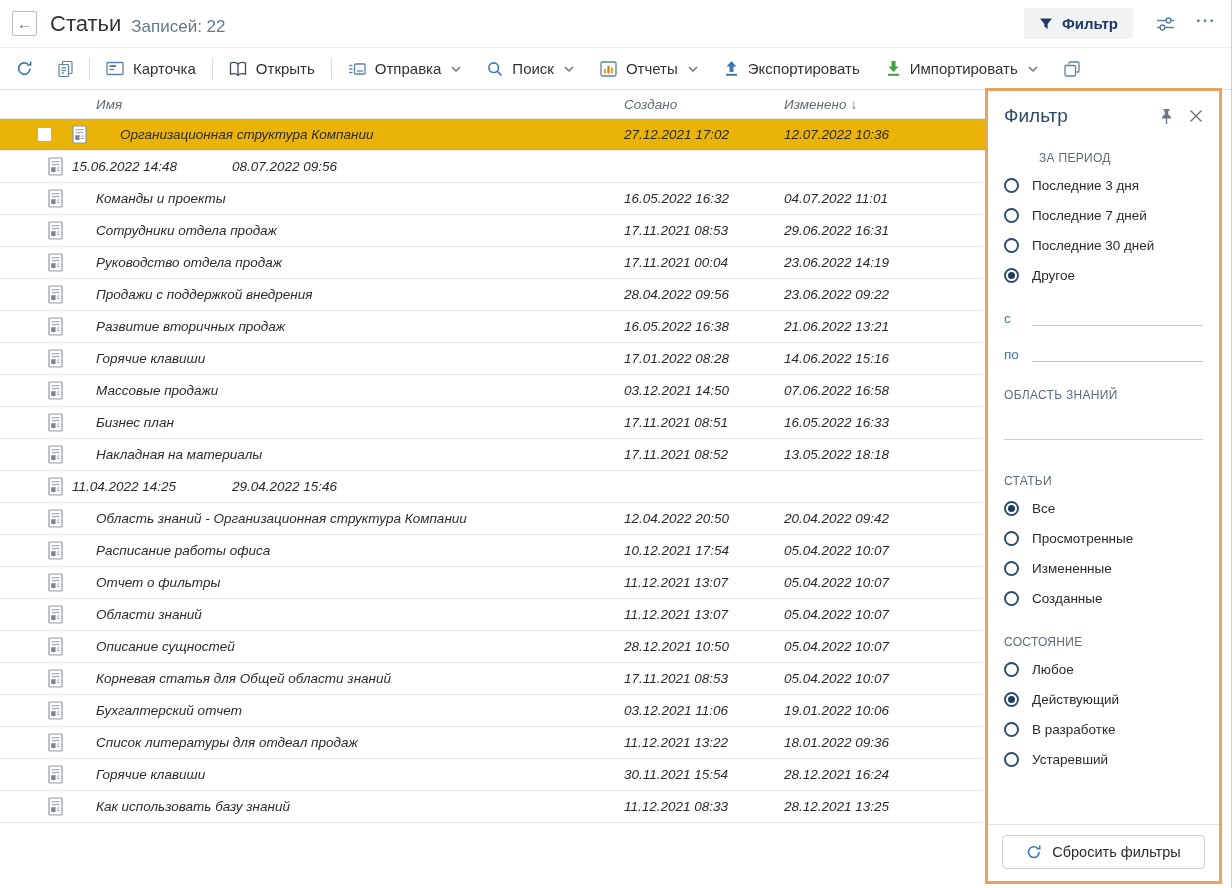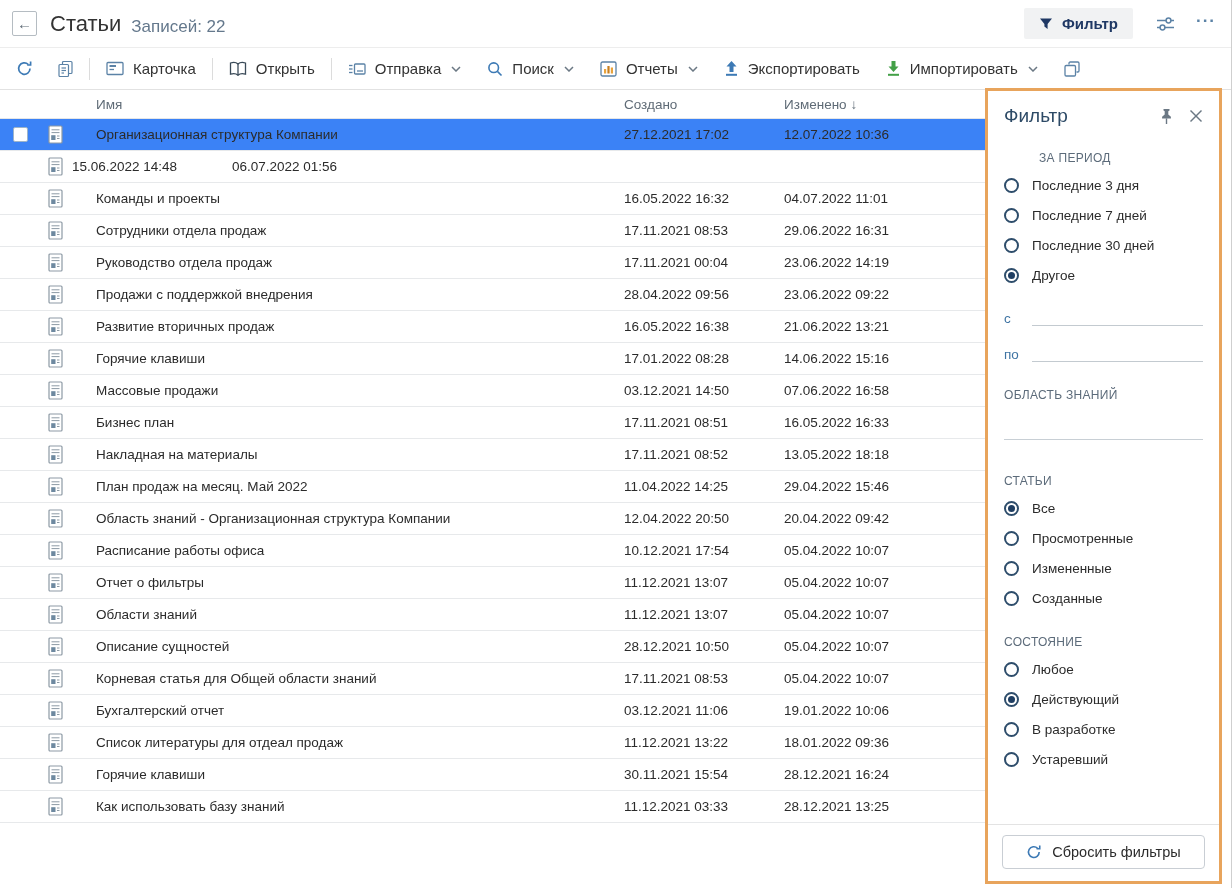--- a/index.html
+++ b/index.html
@@ -21,30 +21,30 @@
   .more-btn { margin-left:20px; color:#5b82a6; font-size:17px; font-weight:bold; letter-spacing:1px; cursor:pointer; line-height:1; padding-bottom:6px; }
 
   
   .toolbar { height:42px; display:flex; align-items:center; padding:0 4px; border-bottom:1px solid #e2e2e2; }
   .tool-item { display:flex; align-items:center; gap:9px; padding:0 13px; height:100%; font-size:15px; color:#333; cursor:pointer; white-space:nowrap; }
   .tool-item.icon-only { padding:0 12px; }
   .tool-sep { width:1px; height:22px; background:#dcdcdc; margin:0 3px; }
   .chev { margin-left:1px; display:flex; }
 
   
-  .table-area { width:1069px; }
+  .table-area { width:1069px;font-style:italic; }
   .thead { display:flex; align-items:center; height:29px; border-bottom:1px solid #e4e6e8; color:#5f6b76; font-size:13.5px; }
   .c-check { width:38px; flex:none; display:flex; align-items:center; }
   .c-icon  { width:34px; flex:none; display:flex; align-items:center; justify-content:center; }
   .c-name  { flex:1; padding-left:24px; overflow:hidden; white-space:nowrap; text-overflow:ellipsis; }
   .c-created { width:160px; flex:none; }
   .c-mod   { width:285px; flex:none; }
   .sort-arrow { color:#5f6b76; margin-left:4px; }
   .trow { display:flex; align-items:center; height:32px; border-bottom:1px solid #e7e9eb; font-size:13.5px; cursor:pointer; }
-  .trow.selected { background:#3b82f6; }
+  .trow.selected { background:#eab308;padding-left:24px; }
   .checkbox { display:none; width:15px; height:15px; border:1px solid #9db4c9; border-radius:2px; background:#fff; margin-left:13px; }
   .trow.selected .checkbox { display:block; }
 
   
   .filter-panel { position:absolute; left:985px; top:88px; width:237px; height:796px; background:#fff; border:3px solid #e8a45c; z-index:5; padding:14px 16px 0; }
   .fp-head { display:flex; align-items:center; }
   .fp-title { font-size:19px; color:#2d4a66; flex:1; }
   .fp-icon-btn { margin-left:15px; cursor:pointer; display:flex; }
   .fp-label { font-size:12px; color:#5c6b7a; letter-spacing:.3px; margin-top:20px; margin-bottom:5px; }
   .fp-label.first { margin-top:24px;margin-left:35px; }
@@ -249,21 +249,21 @@
               <rect x="1" y="1" width="13" height="17" rx="1" fill="#fff" stroke="#8d9aa5" stroke-width="1.2"></rect>
               <line x1="3.5" y1="4.8" x2="11.5" y2="4.8" stroke="#8d9aa5"></line>
               <line x1="3.5" y1="7.6" x2="11.5" y2="7.6" stroke="#8d9aa5"></line>
               <line x1="9" y1="11" x2="11.5" y2="11" stroke="#8d9aa5"></line>
               <line x1="9" y1="13.5" x2="11.5" y2="13.5" stroke="#8d9aa5"></line>
               <rect x="3.2" y="10.2" width="4.3" height="4.8" fill="#6e89a0"></rect>
             </svg>
           </span>
     </div>
     <div class="c-created">15.06.2022 14:48</div>
-    <div class="c-mod">06.07.2022 01:56</div>
+    <div class="c-mod">08.07.2022 09:56</div>
   </div>
       <div class="trow">
     <div class="c-check"></div>
     <div class="c-icon">
       <span style="display:flex">
             <svg width="15" height="19" viewBox="0 0 15 19">
               <rect x="1" y="1" width="13" height="17" rx="1" fill="#fff" stroke="#8d9aa5" stroke-width="1.2"></rect>
               <line x1="3.5" y1="4.8" x2="11.5" y2="4.8" stroke="#8d9aa5"></line>
               <line x1="3.5" y1="7.6" x2="11.5" y2="7.6" stroke="#8d9aa5"></line>
               <line x1="9" y1="11" x2="11.5" y2="11" stroke="#8d9aa5"></line>
@@ -427,21 +427,20 @@
             <svg width="15" height="19" viewBox="0 0 15 19">
               <rect x="1" y="1" width="13" height="17" rx="1" fill="#fff" stroke="#8d9aa5" stroke-width="1.2"></rect>
               <line x1="3.5" y1="4.8" x2="11.5" y2="4.8" stroke="#8d9aa5"></line>
               <line x1="3.5" y1="7.6" x2="11.5" y2="7.6" stroke="#8d9aa5"></line>
               <line x1="9" y1="11" x2="11.5" y2="11" stroke="#8d9aa5"></line>
               <line x1="9" y1="13.5" x2="11.5" y2="13.5" stroke="#8d9aa5"></line>
               <rect x="3.2" y="10.2" width="4.3" height="4.8" fill="#6e89a0"></rect>
             </svg>
           </span>
     </div>
-    <div class="c-name">План продаж на месяц. Май 2022</div>
     <div class="c-created">11.04.2022 14:25</div>
     <div class="c-mod">29.04.2022 15:46</div>
   </div>
       <div class="trow">
     <div class="c-check"></div>
     <div class="c-icon">
       <span style="display:flex">
             <svg width="15" height="19" viewBox="0 0 15 19">
               <rect x="1" y="1" width="13" height="17" rx="1" fill="#fff" stroke="#8d9aa5" stroke-width="1.2"></rect>
               <line x1="3.5" y1="4.8" x2="11.5" y2="4.8" stroke="#8d9aa5"></line>
@@ -608,21 +607,21 @@
               <rect x="1" y="1" width="13" height="17" rx="1" fill="#fff" stroke="#8d9aa5" stroke-width="1.2"></rect>
               <line x1="3.5" y1="4.8" x2="11.5" y2="4.8" stroke="#8d9aa5"></line>
               <line x1="3.5" y1="7.6" x2="11.5" y2="7.6" stroke="#8d9aa5"></line>
               <line x1="9" y1="11" x2="11.5" y2="11" stroke="#8d9aa5"></line>
               <line x1="9" y1="13.5" x2="11.5" y2="13.5" stroke="#8d9aa5"></line>
               <rect x="3.2" y="10.2" width="4.3" height="4.8" fill="#6e89a0"></rect>
             </svg>
           </span>
     </div>
     <div class="c-name">Как использовать базу знаний</div>
-    <div class="c-created">11.12.2021 03:33</div>
+    <div class="c-created">11.12.2021 08:33</div>
     <div class="c-mod">28.12.2021 13:25</div>
   </div>
     </div>
 </div>
 
 <div class="filter-panel">
   <div class="fp-head">
     <div class="fp-title">Фильтр</div>
     <span class="fp-icon-btn">
       <svg width="15" height="17" viewBox="0 0 15 17">

